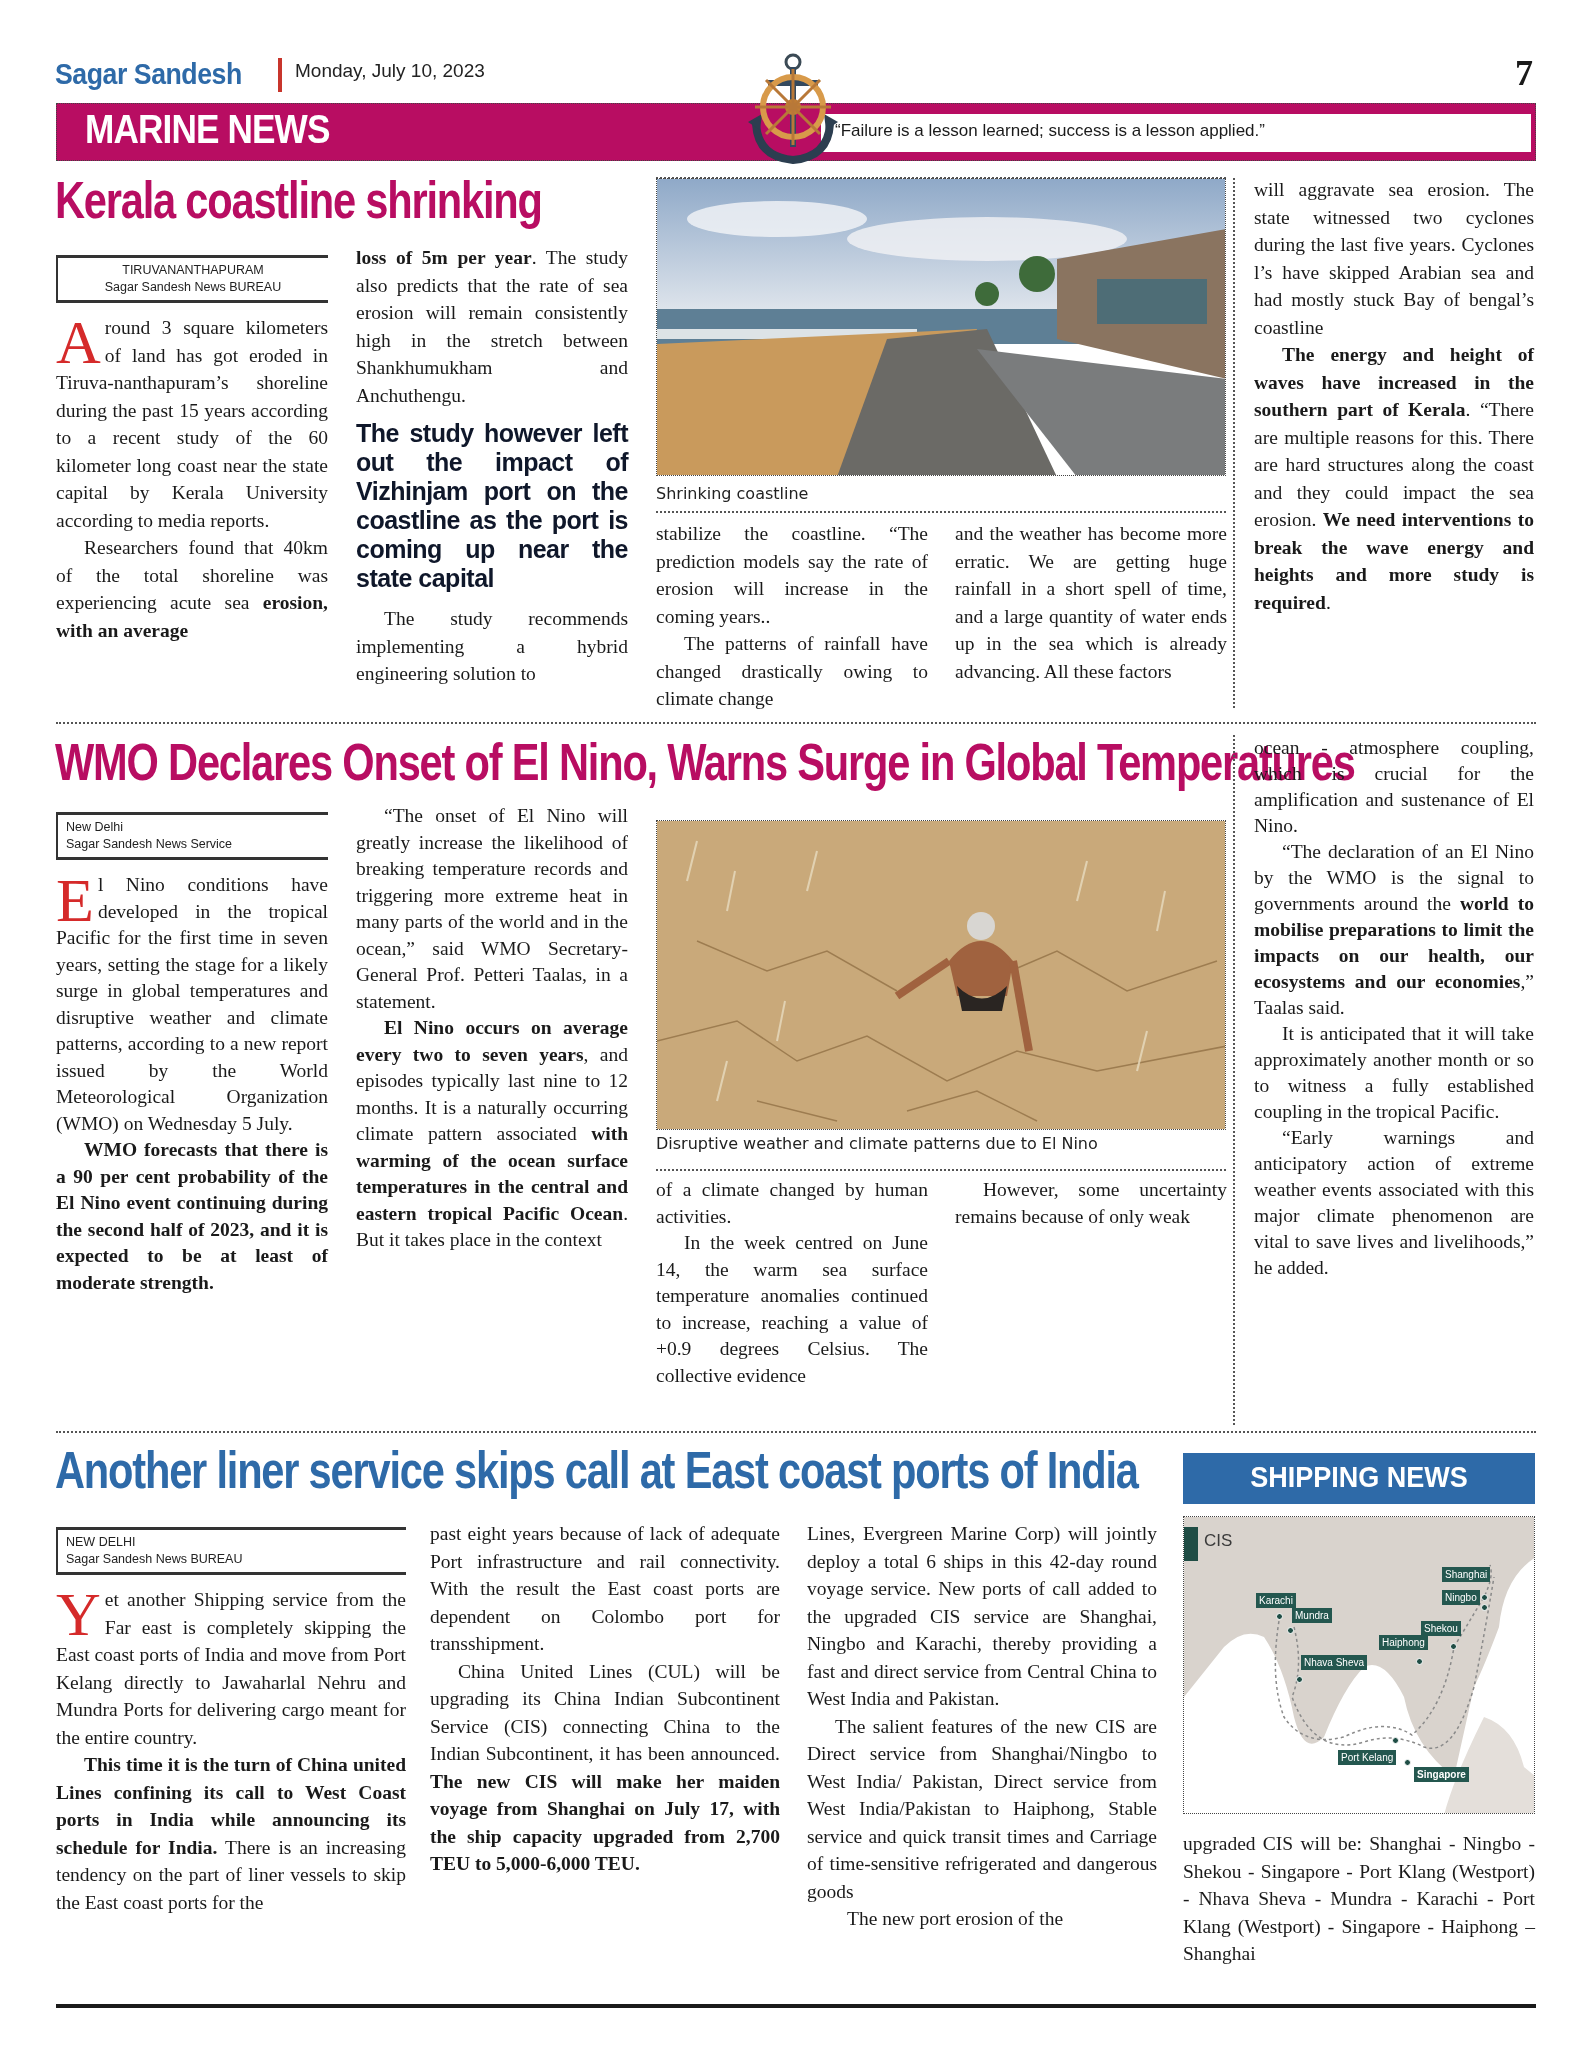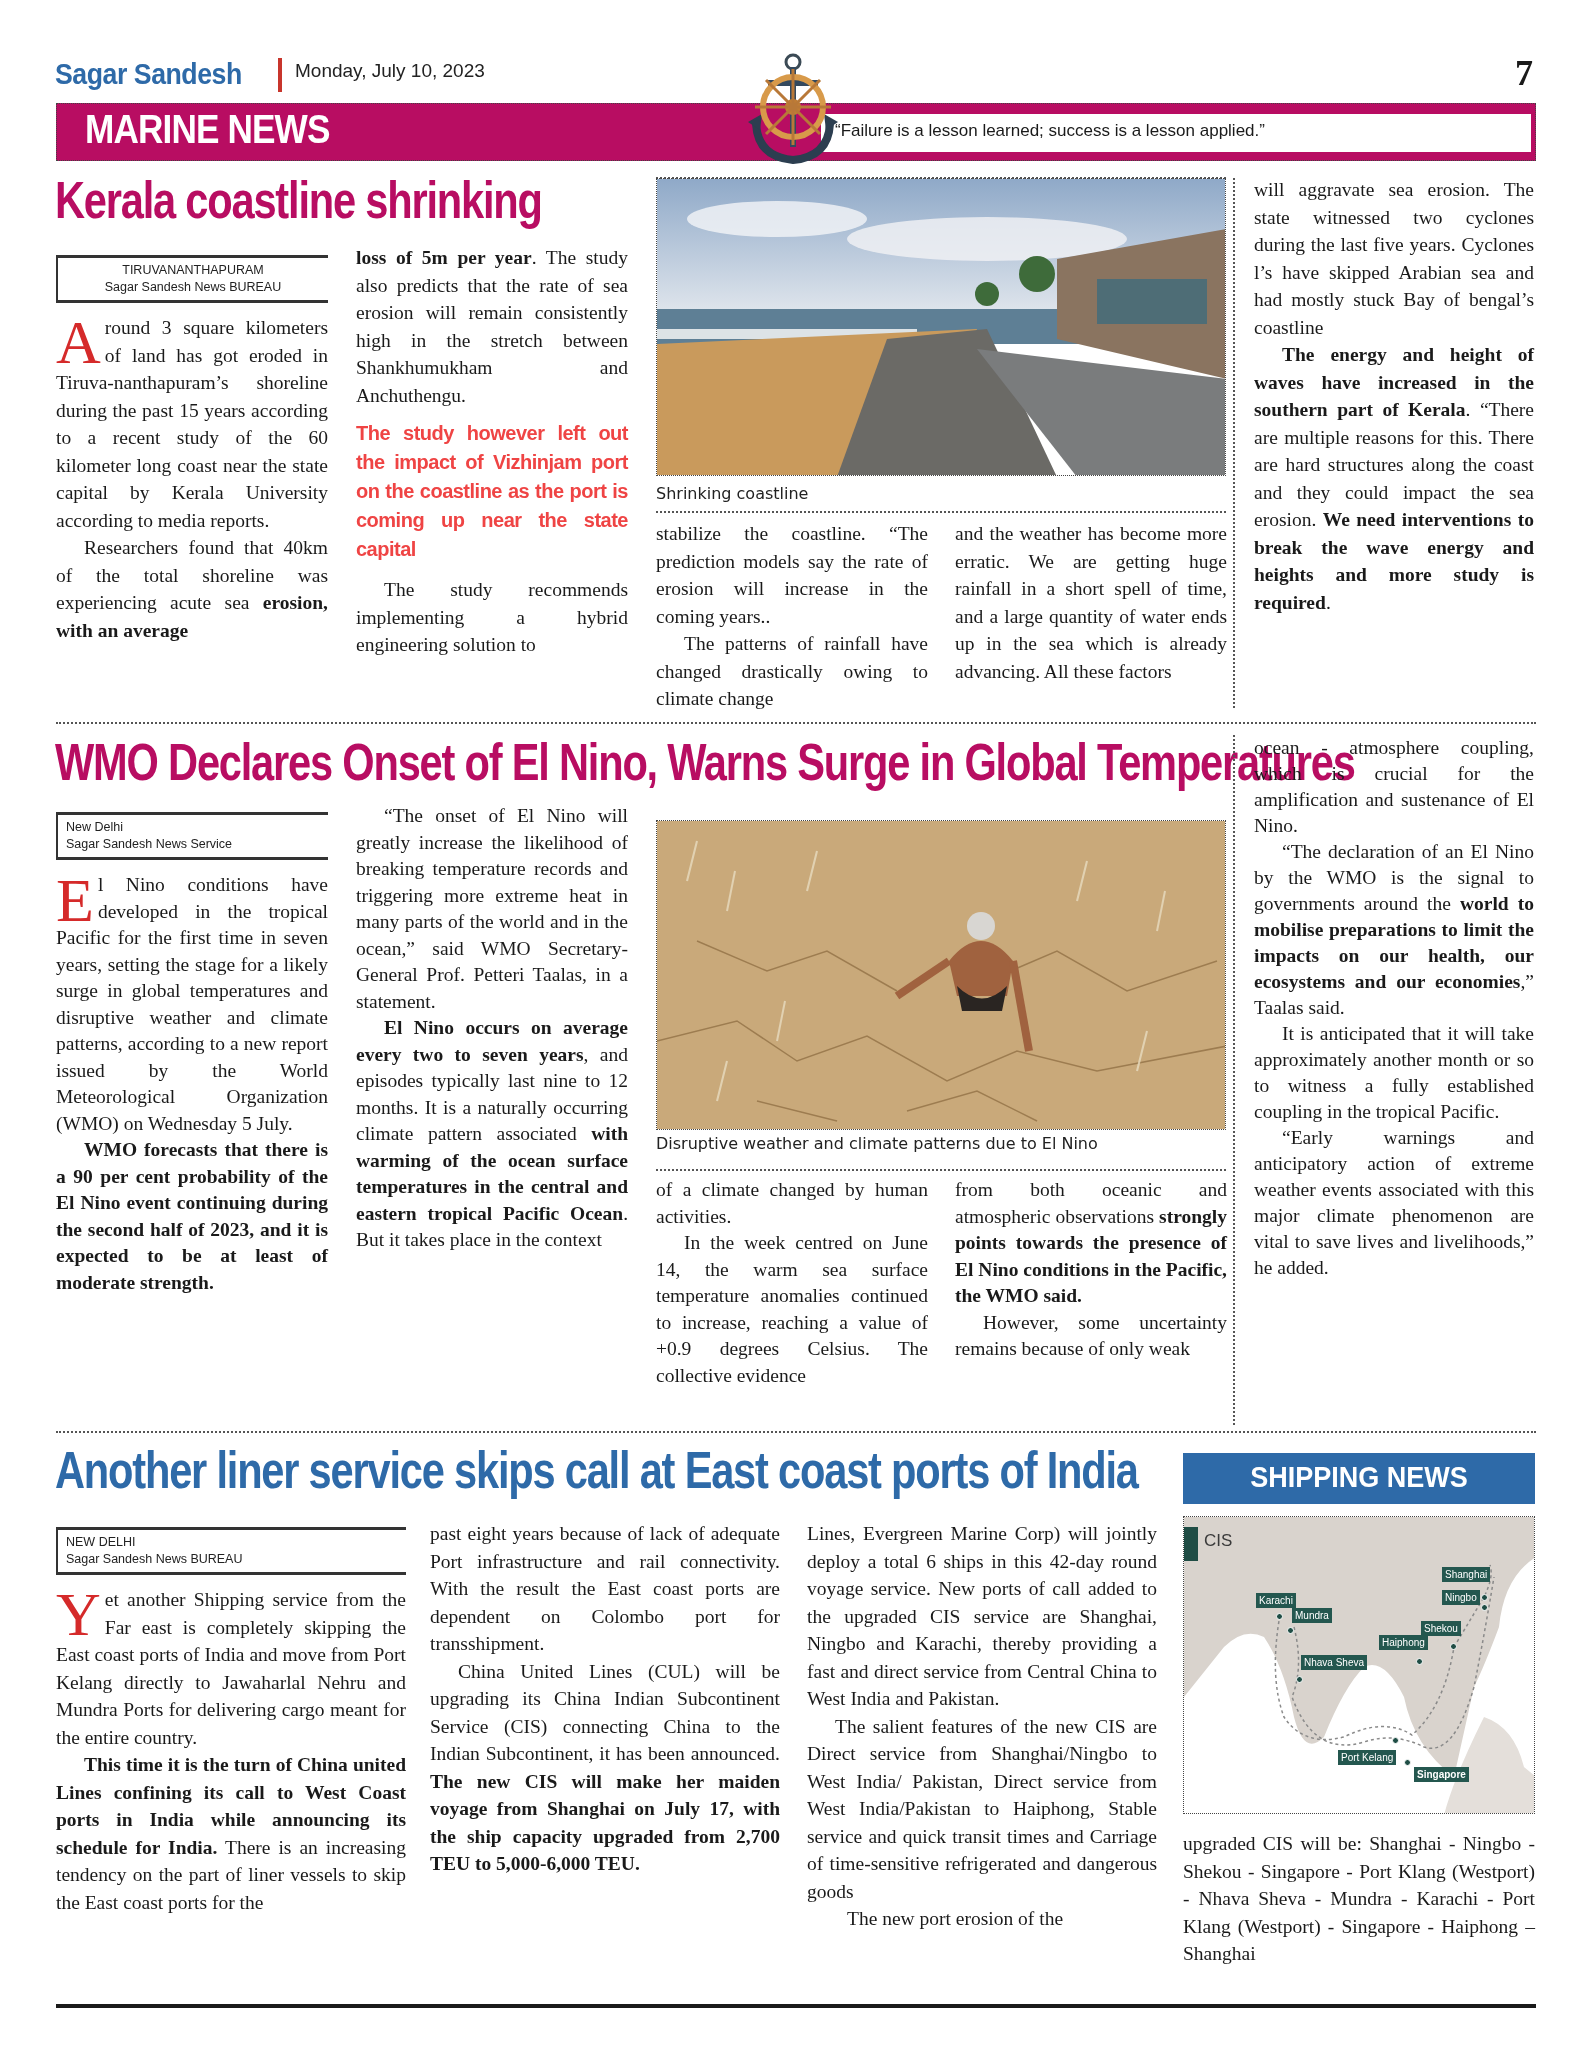--- a/index.html
+++ b/index.html
@@ -21,21 +21,21 @@
 
   
   .headline { font-family: "Liberation Sans", "DejaVu Sans", sans-serif; font-weight: bold; color: #b80d62; letter-spacing: -1.5px; transform: scaleX(0.8); transform-origin: left; white-space: nowrap; }
   .headline.blue { color: #2e6aa8; }
   .dateline { border-top: 3px solid #333; border-left: 2px solid #333; border-bottom: 3px solid #333; padding: 4px 8px; font-family: "Liberation Sans", "DejaVu Sans", sans-serif; font-size: 12.5px; line-height: 17px; color: #222; }
   .col { font-size: 19.5px; line-height: 27.5px; text-align: justify; color: #1a1a1a; }
   .col p { text-indent: 28px; }
   .col p.noind { text-indent: 0; }
   .col b { font-weight: bold; }
   .dropcap { float: left; font-size: 62px; line-height: 48px; color: #d52a2a; margin: 4px 4px 0 0; font-family: "Liberation Serif", serif; }
-  .pull { font-family: "Liberation Sans", "DejaVu Sans", sans-serif; font-weight: bold; font-size: 20px; line-height: 29px; color: #ef4444; letter-spacing: -0.5px; }
+  .pull { font-family: "Liberation Sans", "DejaVu Sans", sans-serif; font-weight: bold; font-size: 25px; line-height: 29px; color: #0f172a; letter-spacing: -0.5px; }
   .caption { font-family: "DejaVu Sans", "Liberation Sans", sans-serif; font-size: 16px; color: #222; }
   .hdots { border-top: 2px dotted #555; height: 0; }
   .vdots { border-left: 2px dotted #555; width: 0; }
   .photo { border: 1px dotted #444; overflow: hidden; }
   .solid-rule { background: #1a1a1a; height: 4px; }
 
   .ship-band { left: 1183px; top: 1453px; width: 352px; height: 51px; background: #2e6aa8; }
   .ship-title { left: 1183px; top: 1460px; width: 352px; text-align: center; font-family: "Liberation Sans", "DejaVu Sans", sans-serif; font-weight: bold; font-size: 30px; color: #ffffff; transform: scaleX(0.9); }
   .map { left: 1183px; top: 1516px; width: 352px; height: 298px; border: 1px dotted #444; background: #ffffff; overflow: hidden; }
   .maplabel { position: absolute; background: #24574f; color: #fff; font-family: "Liberation Sans", sans-serif; font-size: 10px; padding: 2px 3px; white-space: nowrap; }
@@ -178,21 +178,20 @@
   </svg>
 </div>
 <div class="abs caption" style="left:656px;top:1134px;">Disruptive weather and climate patterns due to El Nino</div>
 <div class="abs hdots" style="left:656px;top:1169px;width:570px;"></div>
 
 <div class="abs col" style="left:656px;top:1177px;width:272px;line-height:26.5px;">
   <p class="noind">of a climate changed by human activities.</p>
   <p>In the week centred on June 14, the warm sea surface temperature anomalies continued to increase, reaching a value of +0.9 degrees Celsius. The collective evidence</p>
 </div>
 <div class="abs col" style="left:955px;top:1177px;width:272px;line-height:26.5px;">
-  <p class="noind"><span>from both oceanic and atmospheric observations</span> <b>strongly points towards the presence of El Nino conditions in the Pacific, the WMO said.</b></p>
   <p>However, some uncertainty remains because of only weak</p>
 </div>
 
 <div class="abs vdots" style="left:1233px;top:735px;height:690px;"></div>
 
 <div class="abs col" style="left:1254px;top:735px;width:280px;line-height:26px;">
   <p class="noind">ocean - atmosphere coupling, which is crucial for the amplification and sustenance of El Nino.</p>
   <p><span>“The declaration of an El Nino by the WMO is the signal to governments around the</span> <b>world to mobilise preparations to limit the impacts on our health, our ecosystems and our economies</b><span>,” Taalas said.</span></p>
   <p>It is anticipated that it will take approximately another month or so to witness a fully established coupling in the tropical Pacific.</p>
   <p>“Early warnings and anticipatory action of extreme weather events associated with this major climate phenomenon are vital to save lives and livelihoods,” he added.</p>

